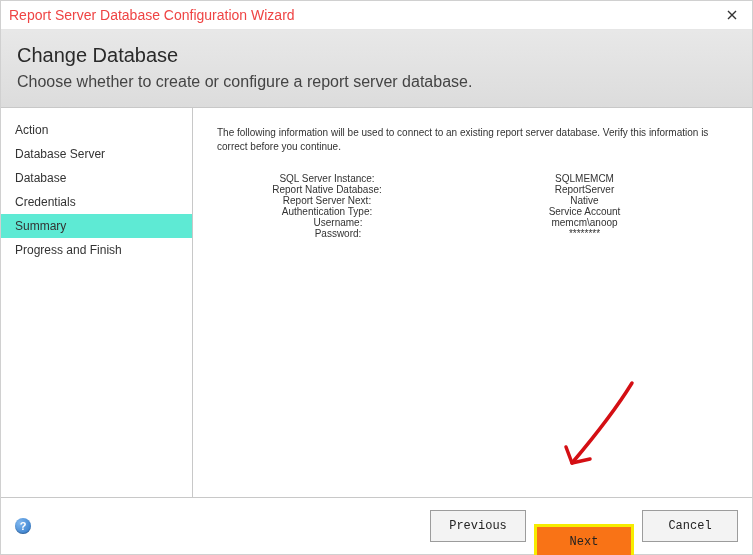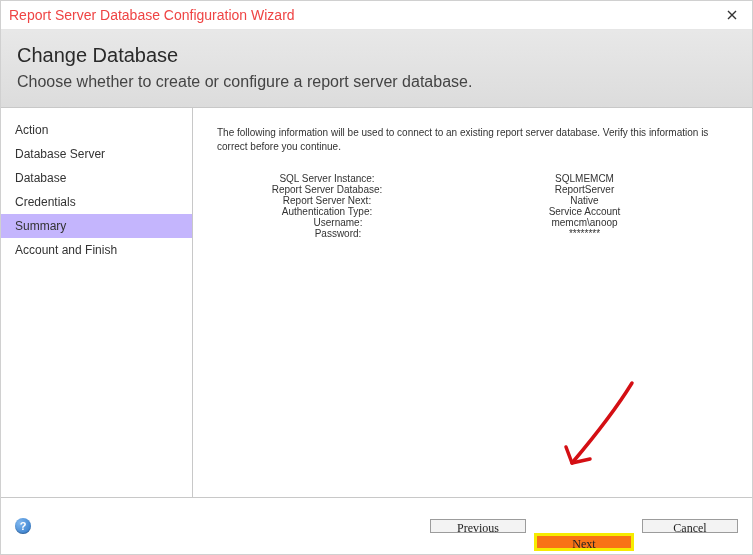--- a/index.html
+++ b/index.html
@@ -69,21 +69,21 @@
     padding-top: 10px;
     box-sizing: border-box;
   }
   .step {
     padding: 5px 14px;
     font-size: 12px;
     color: #333;
     cursor: pointer;
   }
   .step.selected {
-    background: #c4b5fd;
+    background: #5eead4;
   }
 
   .content {
     flex: 1;
     padding: 18px 20px 10px 24px;
     font-size: 10px;
     color: #333;
     position: relative;
   }
   .intro {
@@ -113,28 +113,28 @@
     border-radius: 50%;
     background: radial-gradient(circle at 30% 30%, #7fb7ef, #2a74c7);
     display:flex; align-items:center; justify-content:center;
     color:#fff; font-weight:bold; font-size:11px;
     box-shadow: inset 0 -1px 1px rgba(0,0,0,.25);
     cursor: pointer;
   }
   .footer-spacer { flex:1; }
   .btn {
     min-width: 96px;
-    height: 14px;
+    height: 32px;
     margin-left: 10px;
     border: 1px solid #9c9c9c;
     background: #f3f3f3;
     font-size: 12px;
     color: #222;
     cursor: pointer;
-    font-family: Liberation Serif, serif;
+    font-family: Liberation Mono, monospace;
     text-align: center;
   }
   .btn.highlighted {
     position: relative;
     outline: 3px solid #f6ec00;
     outline-offset: -1px;
     background: #f97316;
     margin-top: 32px;
   }
 
@@ -167,29 +167,29 @@
     <p>Choose whether to create or configure a report server database.</p>
   </div>
 
   <div class="body">
     <div class="sidebar" id="steps">
         <div class="step">Action</div>
         <div class="step">Database Server</div>
         <div class="step">Database</div>
         <div class="step">Credentials</div>
         <div class="step selected">Summary</div>
-        <div class="step">Account and Finish</div>
+        <div class="step">Progress and Finish</div>
       </div>
 
     <div class="content">
       <div class="intro">The following information will be used to connect to an existing report server database. Verify this information is correct before you continue.</div>
       <div class="summary-table" id="summary">
           <div class="summary-label">SQL Server Instance:</div>
           <div class="summary-value">SQLMEMCM</div>
-          <div class="summary-label">Report Server Database:</div>
+          <div class="summary-label">Report Native Database:</div>
           <div class="summary-value">ReportServer</div>
           <div class="summary-label">Report Server Next:</div>
           <div class="summary-value">Native</div>
           <div class="summary-label">Authentication Type:</div>
           <div class="summary-value">Service Account</div>
           <div class="summary-label indented">Username:</div>
           <div class="summary-value">memcm\anoop</div>
           <div class="summary-label indented">Password:</div>
           <div class="summary-value">********</div>
         </div>

